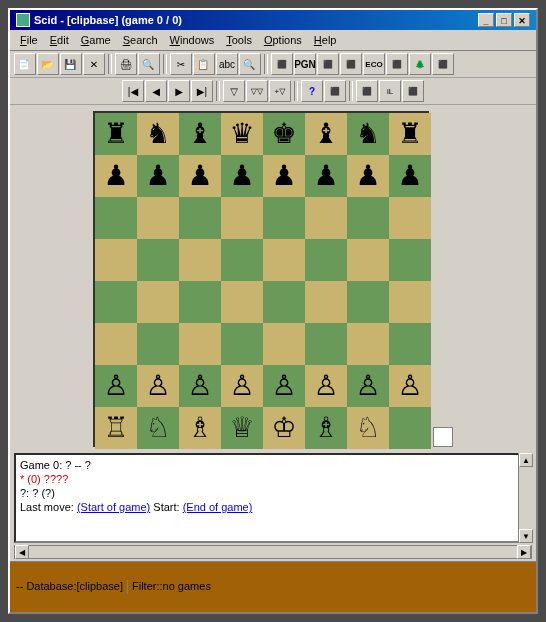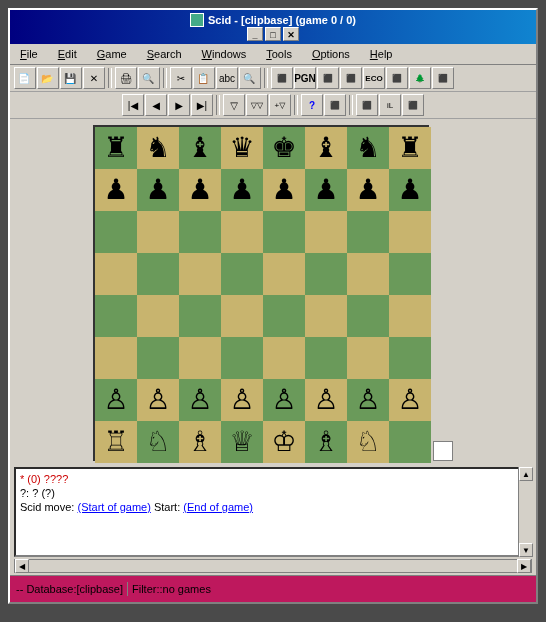--- a/index.html
+++ b/index.html
@@ -21,21 +21,20 @@
     }
     #titlebar {
       background: linear-gradient(to right, #000080, #1084d0);
       color: white;
       padding: 3px 6px;
       font-size: 11px;
       font-weight: bold;
       display: flex;
       align-items: center;
       justify-content: space-between;
-      flex-direction: column;
     }
     #titlebar-left {
       display: flex;
       align-items: center;
       gap: 4px;
     }
     .title-icon {
       width: 14px;
       height: 14px;
       background: #4a8;
@@ -57,21 +56,21 @@
       border-bottom-color: #808080;
       font-size: 9px;
       text-align: center;
       line-height: 14px;
       color: #000;
       cursor: pointer;
     }
     #menubar {
       background: #d4d0c8;
       display: flex;
-      gap: 8px;
+      gap: 0;
       padding: 2px 4px;
       border-bottom: 1px solid #808080;
     }
     .menu-item {
       padding: 2px 6px;
       font-size: 11px;
       cursor: pointer;
       color: #000;
     }
     .menu-underline { text-decoration: underline; }
@@ -184,27 +183,27 @@
     .hscroll-btn {
       width: 14px; height: 14px;
       background: #d4d0c8;
       border: 1px solid;
       border-top-color: #fff; border-left-color: #fff;
       border-right-color: #808080; border-bottom-color: #808080;
       display: flex; align-items: center; justify-content: center;
       font-size: 8px; cursor: pointer;
     }
     #statusbar {
-      background: #be185d;
+      background: #a16207;
       border-top: 1px solid #808080;
-      padding: 6px 6px;
+      padding: 18px 6px;
       font-size: 11px;
       color: #000;
       display: flex;
-      align-items: center;
+      align-items: flex-start;
     }
     .status-sep {
       width: 1px;
       height: 14px;
       background: #808080;
       margin: 0 4px;
     }
   </style>
 </head>
 <body>
@@ -353,27 +352,30 @@
     </div>
 
     <div style="display:flex;flex-direction:column;justify-content:flex-end;padding-left:4px;">
       <div class="small-sq"></div>
     </div>
   </div>
 
   <div style="position:relative;margin:0 4px 2px;">
     <div id="text-area" style="margin:0;padding-right:16px;">
       <div class="text-line">
+        <span>Game 0:  ?  --  ?</span>
+      </div>
+      <div class="text-line">
         <span style="color:#cc0000;">* (0)   ????</span>
       </div>
       <div class="text-line">
         <span>?:  ? (?)</span>
       </div>
       <div class="text-line">
-        <span>Scid move:</span>
+        <span>Last move:</span>
         <span> </span>
         <span class="text-link">(Start of game)</span>
         <span>    </span>
         <span>Start:</span>
         <span> </span>
         <span class="text-link">(End of game)</span>
       </div>
     </div>
 
     <div id="scrollbar-v">

